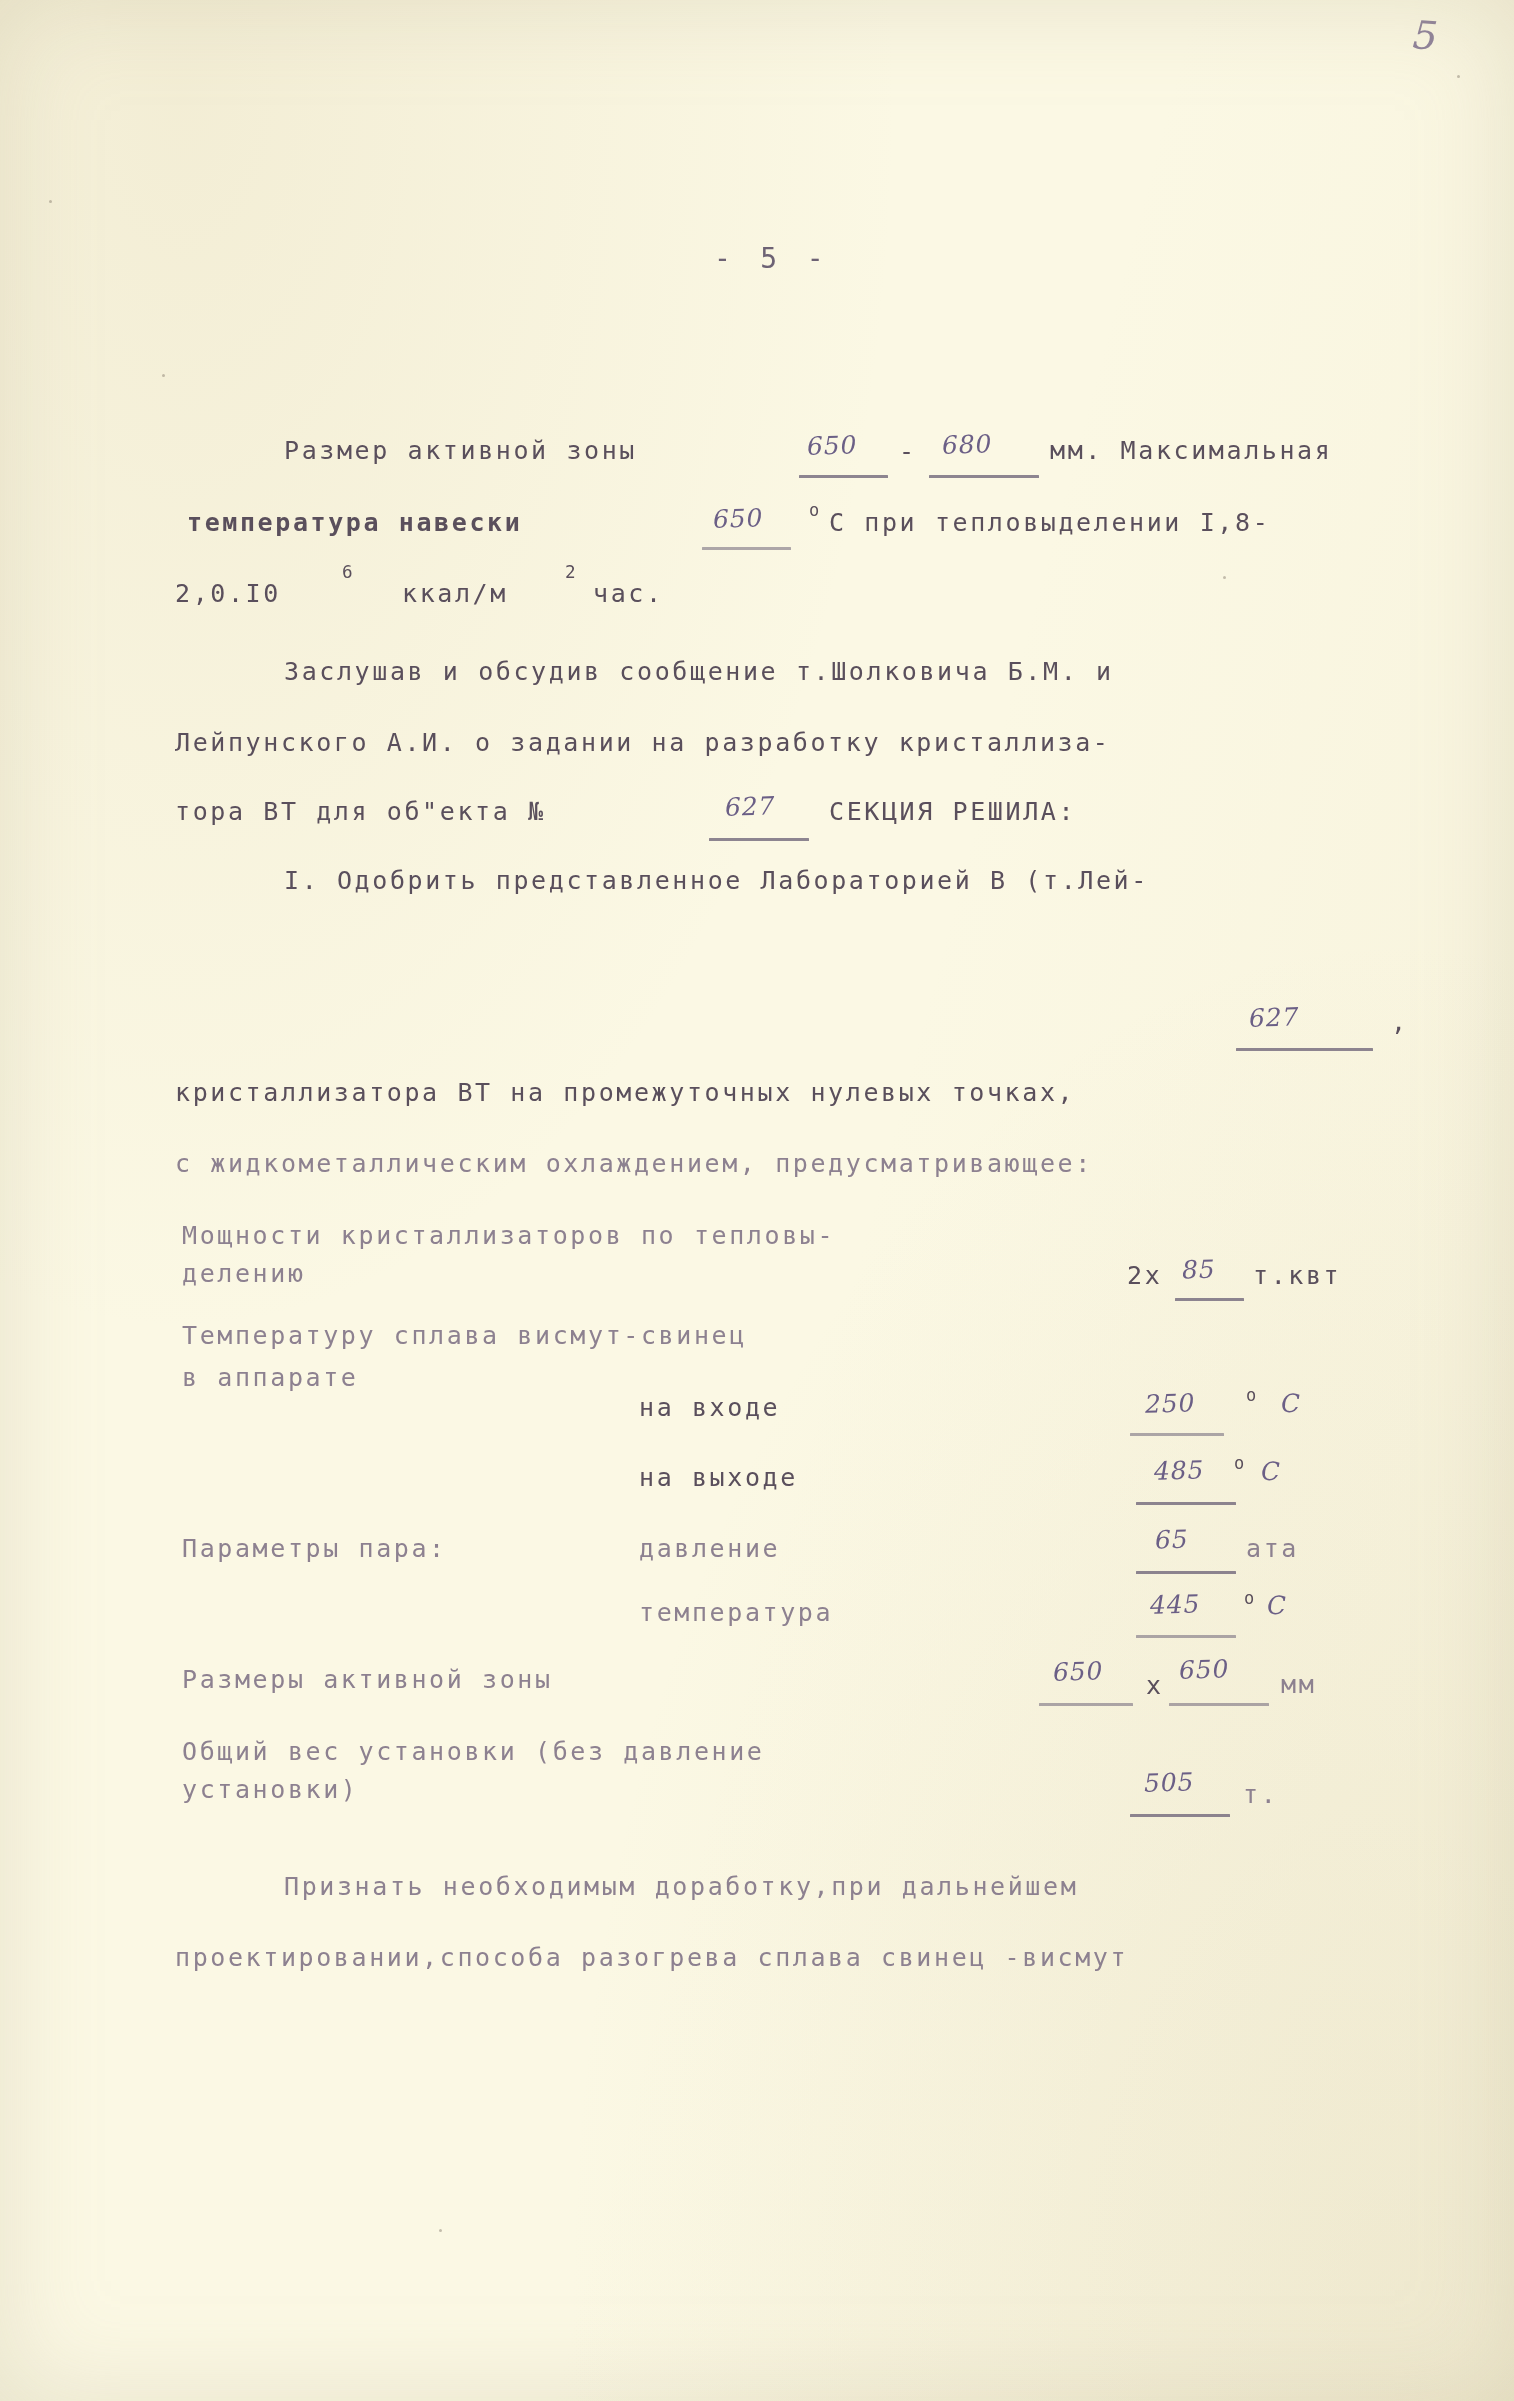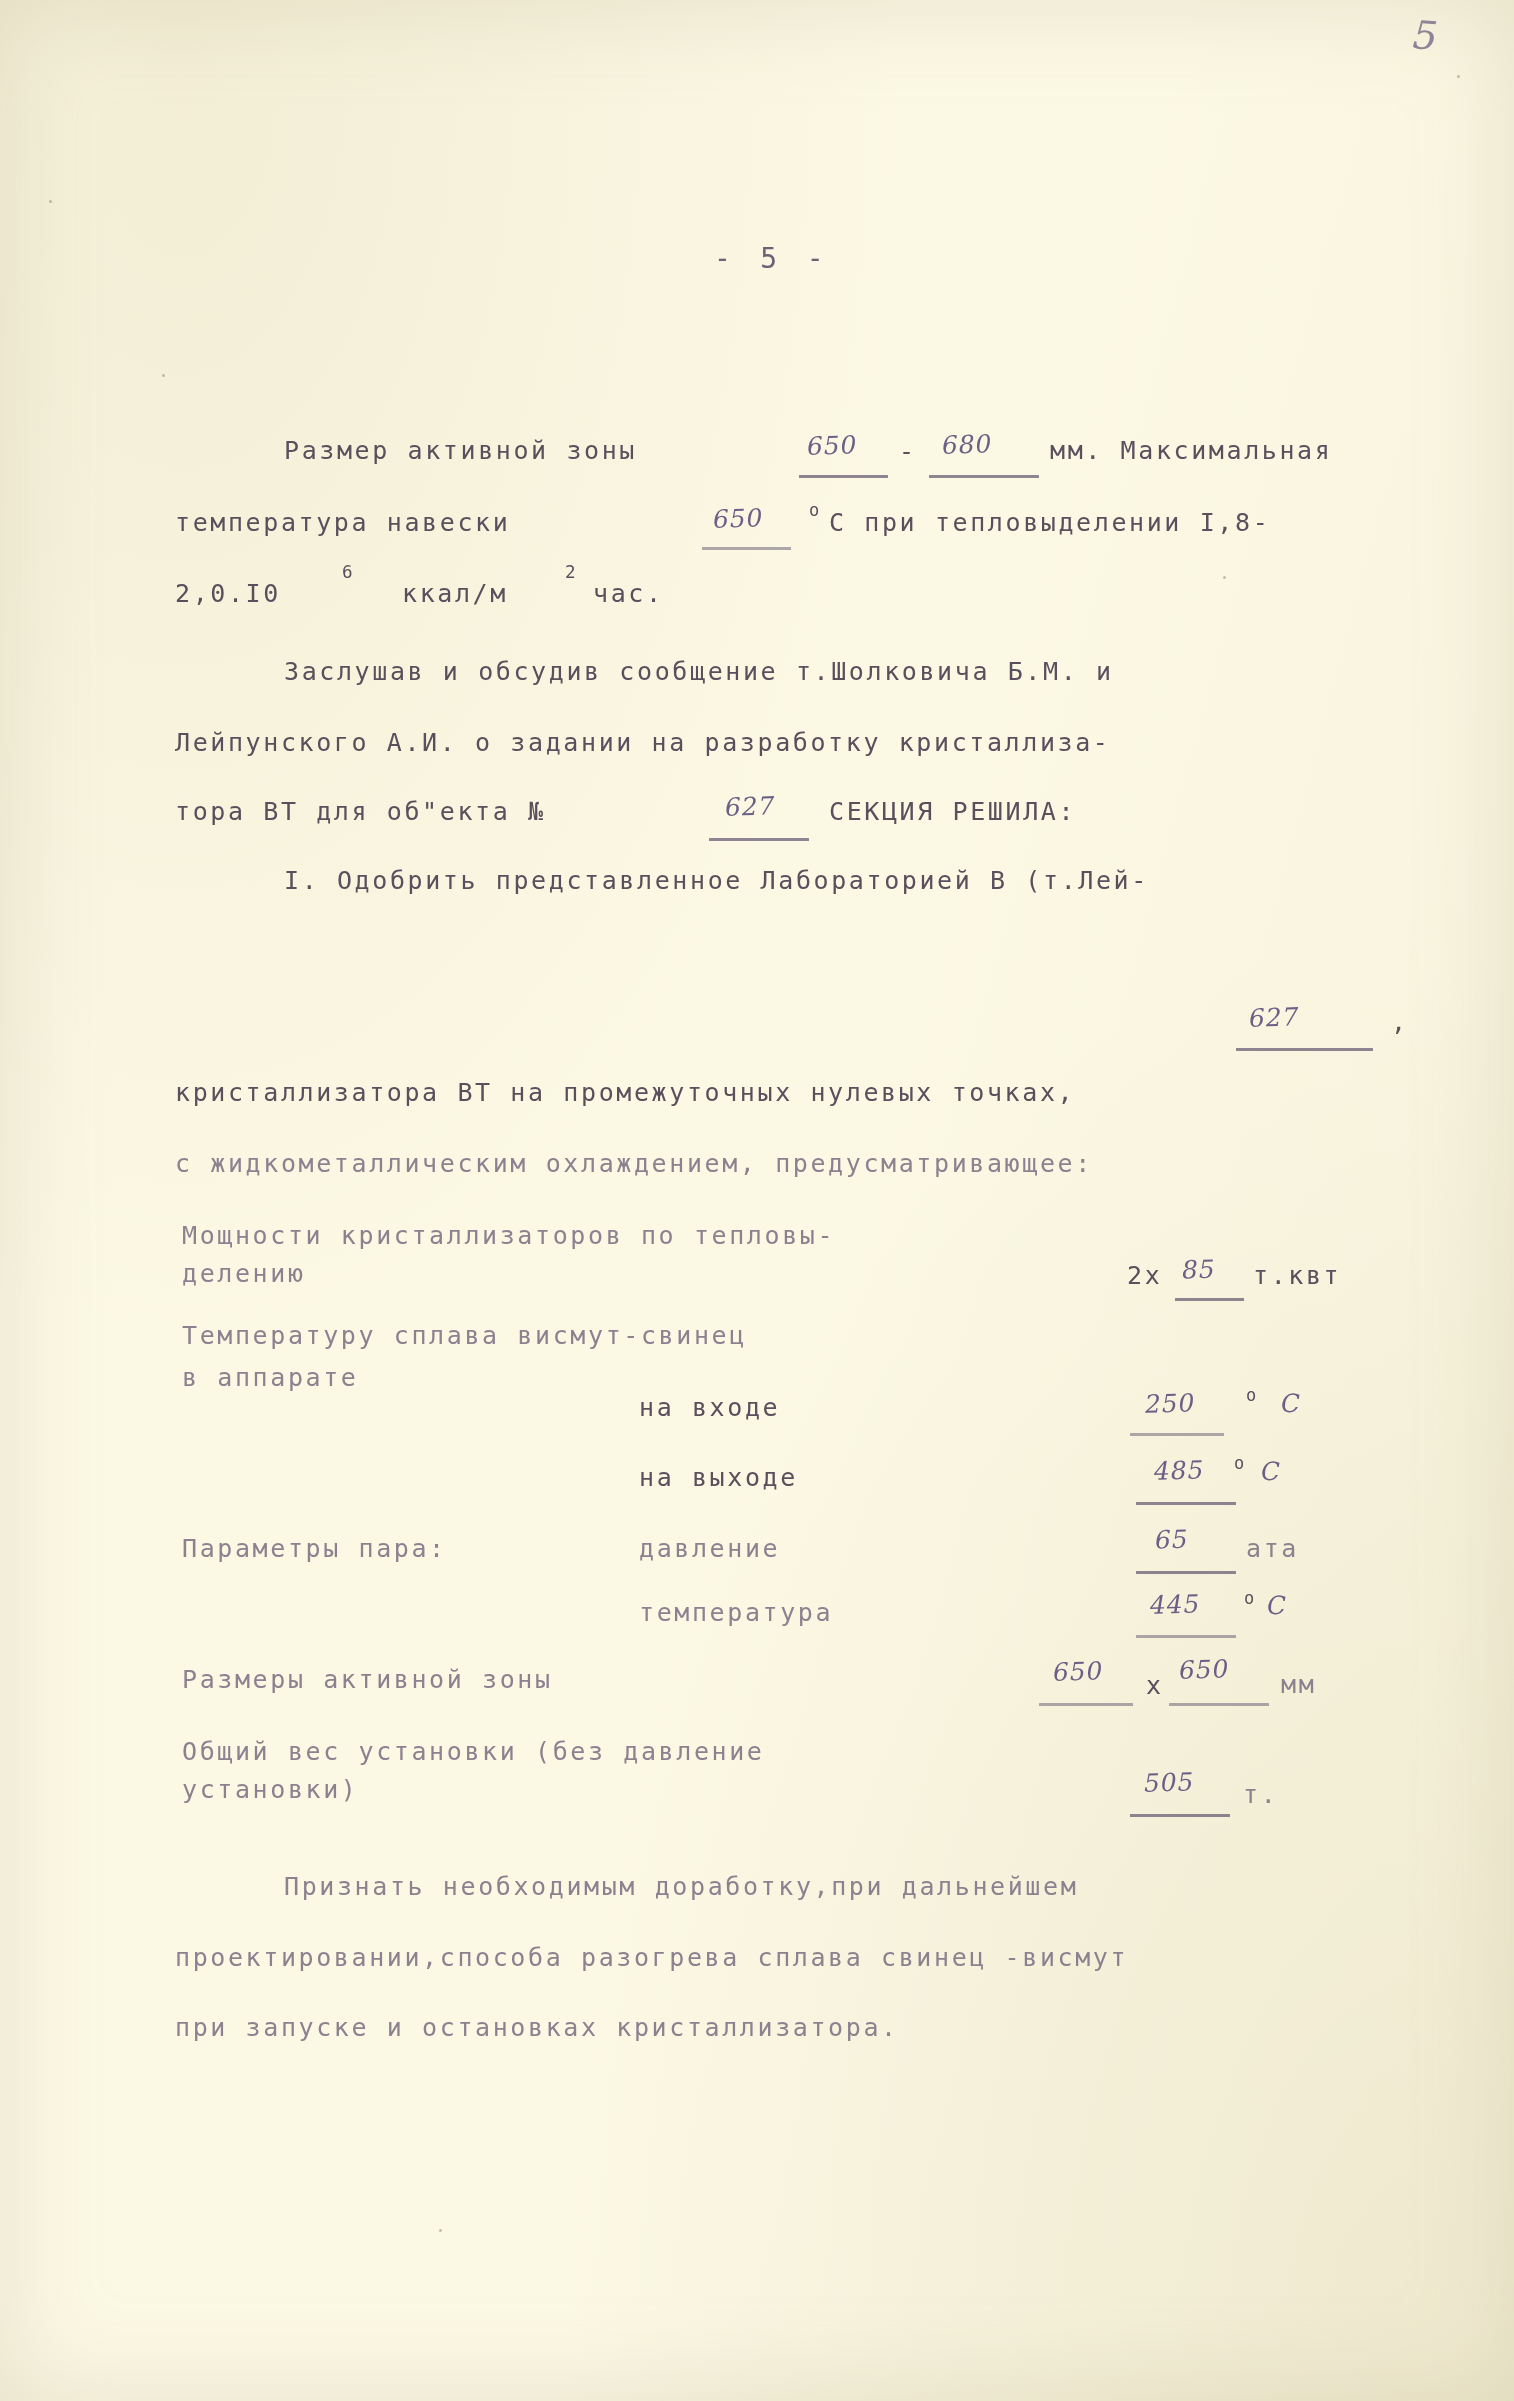--- a/index.html
+++ b/index.html
@@ -102,21 +102,21 @@
   <div class="pageno" style="left:714px; top:242px;">- 5 -</div>
 
   <div class="typed" style="left:284px; top:438px;">Размер активной зоны</div>
   <div class="hand" style="left:807px; top:433px;">650</div>
   <div class="rule" style="left:799px; top:475px; width:89px;"></div>
   <div class="typed" style="left:899px; top:439px;">-</div>
   <div class="hand" style="left:942px; top:432px;">680</div>
   <div class="rule" style="left:929px; top:475px; width:110px;"></div>
   <div class="typed" style="left:1050px; top:438px;">мм. Максимальная</div>
 
-  <div class="typed" style="left:175px; top:510px;">температура навески</div>
+  <div class="typed" style="left:187px; top:510px;font-weight:bold;">температура навески</div>
   <div class="hand" style="left:713px; top:506px;">650</div>
   <div class="rule light" style="left:702px; top:547px; width:89px;"></div>
   <div class="typed" style="left:809px; top:502px; font-size:17px;">о</div>
   <div class="typed" style="left:829px; top:510px;">С при тепловыделении I,8-</div>
 
   <div class="typed" style="left:175px; top:581px;">2,0.I0</div>
   <div class="typed" style="left:342px; top:564px; font-size:17.6px;">6</div>
   <div class="typed" style="left:402px; top:581px;">ккал/м</div>
   <div class="typed" style="left:565px; top:564px; font-size:17.6px;">2</div>
   <div class="typed" style="left:593px; top:581px;">час.</div>
@@ -180,21 +180,20 @@
   <div class="typed faint" style="left:1281px; top:1672px;">мм</div>
 
   <div class="typed faint" style="left:182px; top:1739px;">Общий вес установки (без давление</div>
   <div class="typed faint" style="left:182px; top:1777px;">установки)</div>
   <div class="hand" style="left:1144px; top:1770px;">505</div>
   <div class="rule" style="left:1130px; top:1814px; width:100px;"></div>
   <div class="typed faint" style="left:1243px; top:1782px;">т.</div>
 
   <div class="typed faint" style="left:284px; top:1874px;">Признать необходимым доработку,при дальнейшем</div>
   <div class="typed faint" style="left:175px; top:1945px;">проектировании,способа разогрева сплава свинец -висмут</div>
-  <div class="typed faint" style="left:175px; top:2015px;">при запуске и остановках кристаллизатора.</div>
 
   <div class="speck" style="left:49px; top:200px;"></div>
   <div class="speck" style="left:162px; top:374px;"></div>
   <div class="speck" style="left:1457px; top:75px;"></div>
   <div class="speck" style="left:1223px; top:576px;"></div>
   <div class="speck" style="left:439px; top:2229px;"></div>
 
   <div class="edge-shade"></div>
 </div>
 

